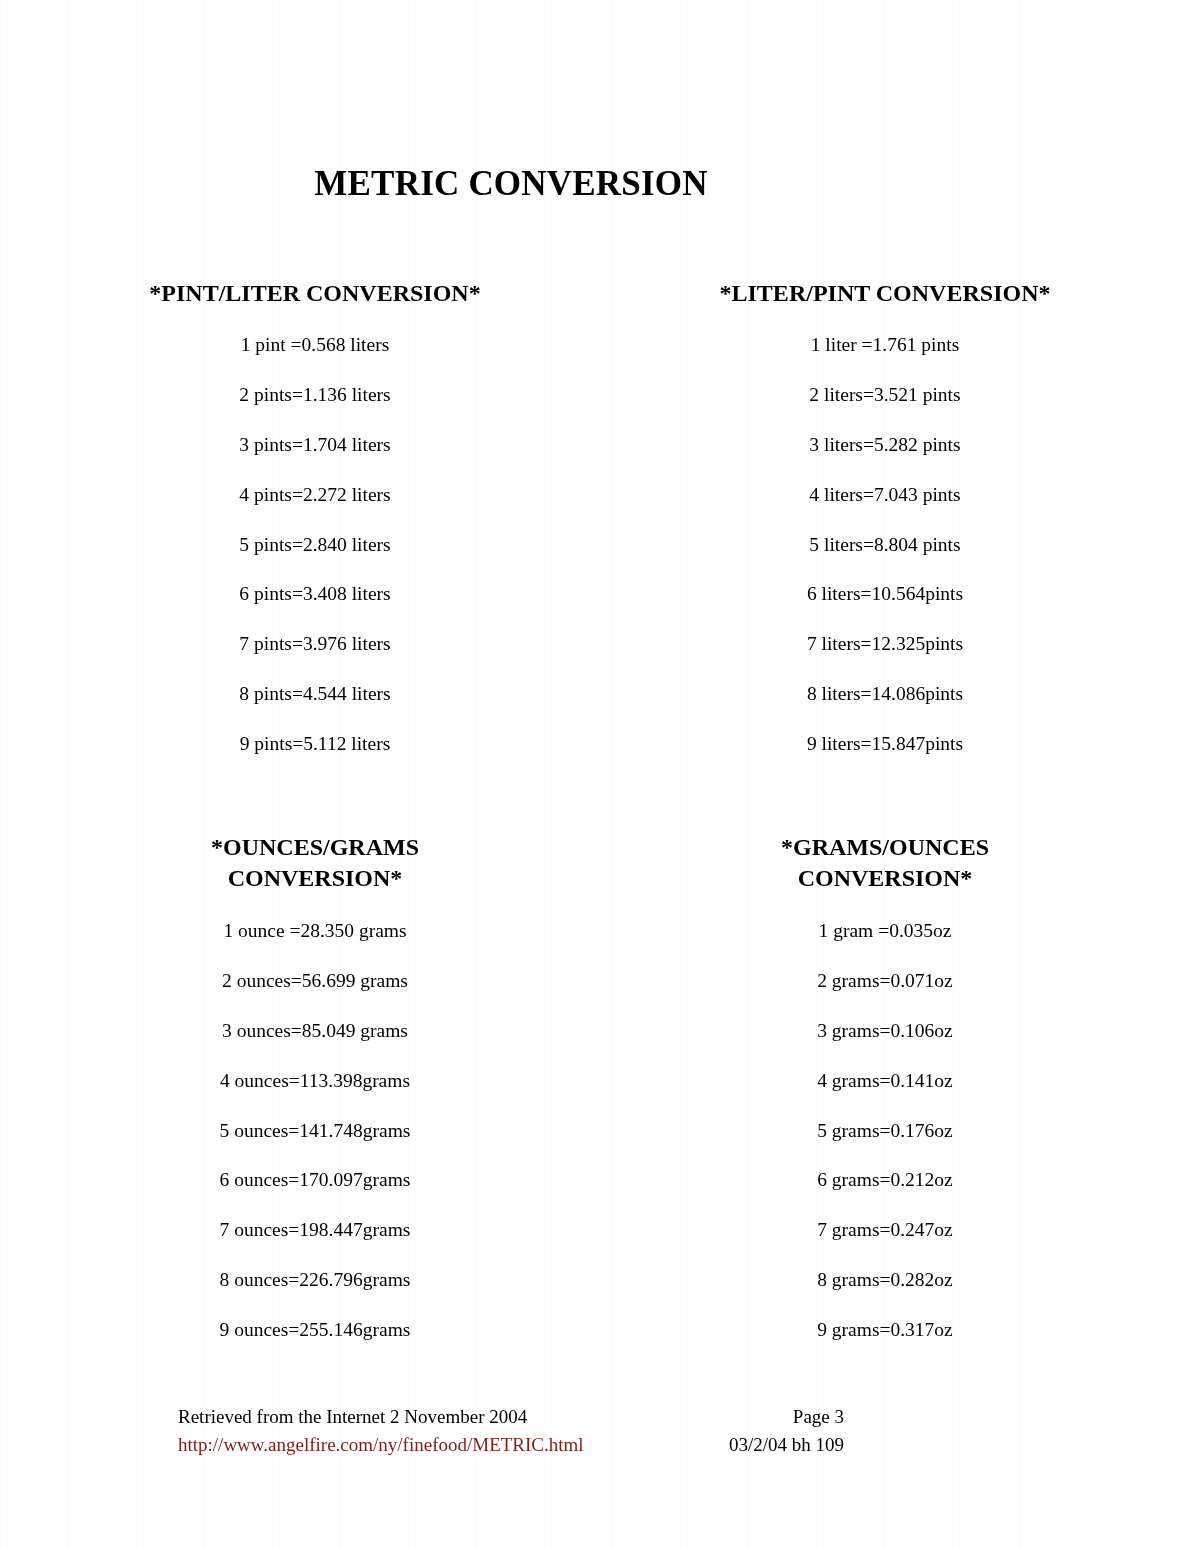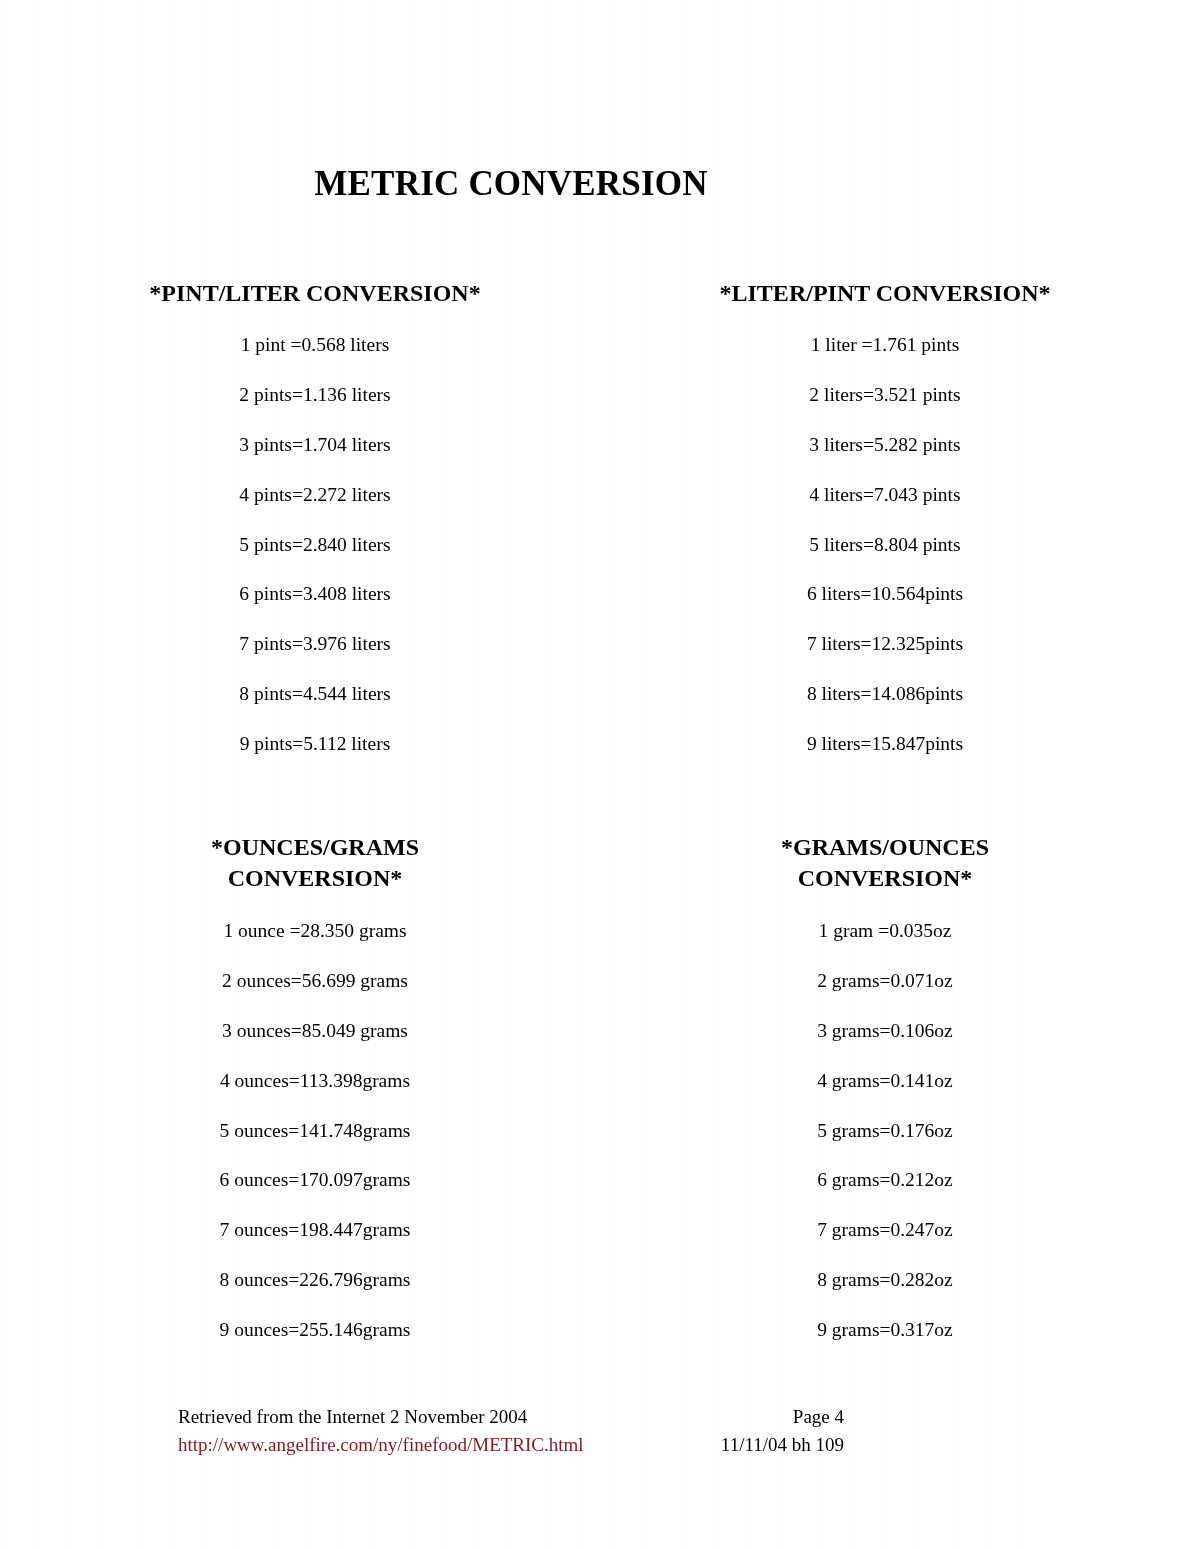--- a/index.html
+++ b/index.html
@@ -189,21 +189,21 @@
         <div class="conv-row">8 grams=0.282oz</div>
         <div class="conv-row">9 grams=0.317oz</div>
       </div>
     </div>
 
   </div>
 
   <div class="footer">
     <div class="footer-line">
       <span class="footer-left">Retrieved from the Internet 2 November 2004</span>
-      <span class="footer-right">Page 4</span>
+      <span class="footer-right">Page 3</span>
     </div>
     <div class="footer-line">
       <a class="footer-left footer-url" href="#">http://www.angelfire.com/ny/finefood/METRIC.html</a>
-      <span class="footer-right">11/11/04 bh 109</span>
+      <span class="footer-right">03/2/04 bh 109</span>
     </div>
   </div>
 
 </div>
 
 </body></html>

